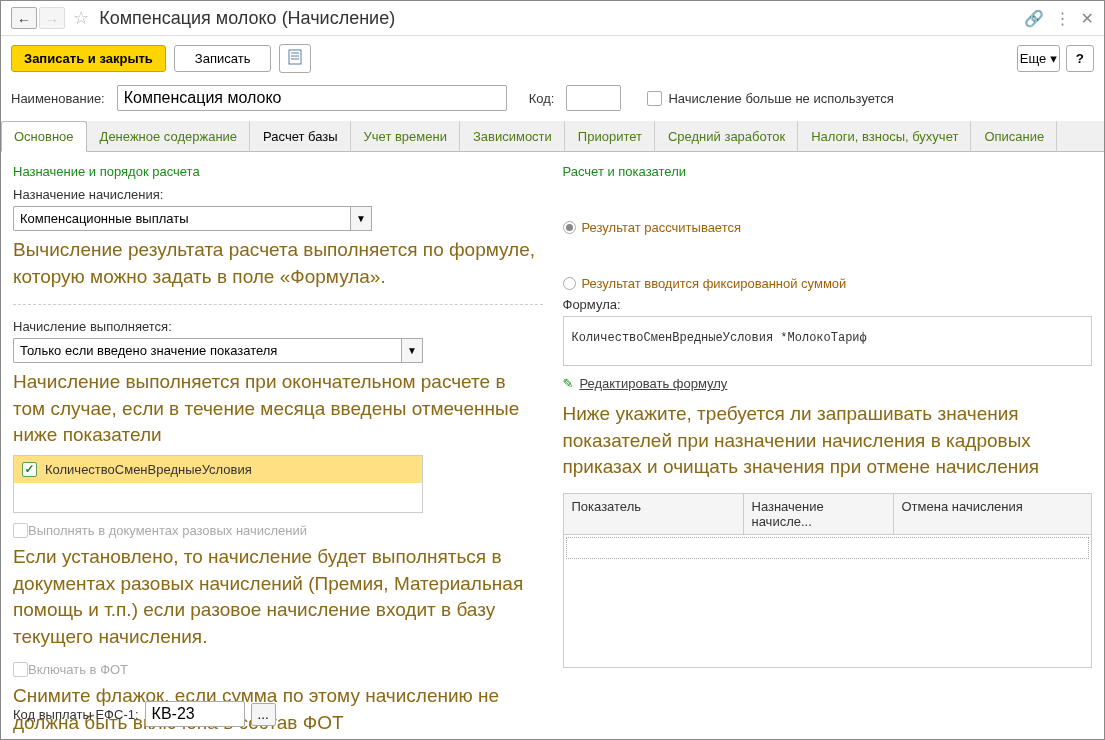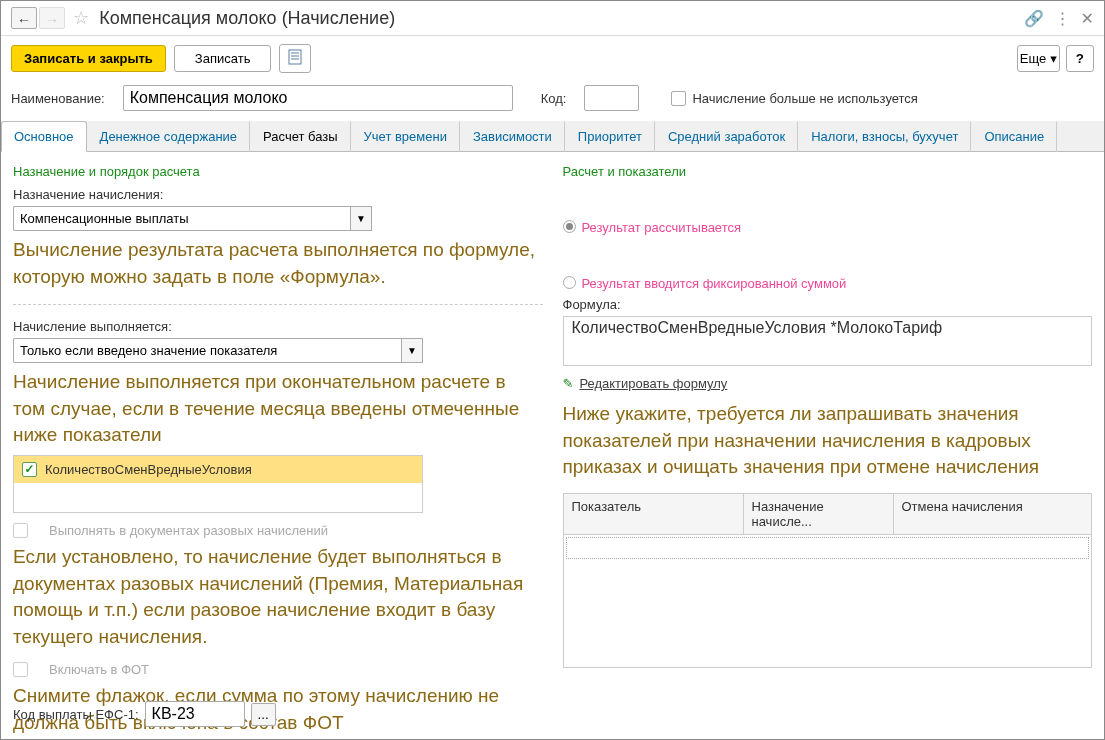--- a/index.html
+++ b/index.html
@@ -11,47 +11,47 @@
 .title { font-size: 18px; color: #333; margin-left: 4px; }
 .header-right { margin-left: auto; display: flex; align-items: center; gap: 10px; }
 .header-icon { color: #888; font-size: 16px; cursor: pointer; }
 .toolbar { display: flex; align-items: center; padding: 8px 10px; gap: 8px; }
 .btn-primary { background: #ffd500; border: 1px solid #c7a500; padding: 5px 12px; font-weight: bold; border-radius: 3px; cursor: pointer; font-size: 13px; }
 .btn-secondary { background: #fff; border: 1px solid #aaa; padding: 5px 20px; border-radius: 3px; cursor: pointer; font-size: 13px; }
 .btn-icon { background: #fff; border: 1px solid #aaa; padding: 4px 8px; border-radius: 3px; cursor: pointer; }
 .toolbar-right { margin-left: auto; display: flex; gap: 6px; }
 .btn-more { background: #fff; border: 1px solid #aaa; padding: 5px 2px; border-radius: 3px; cursor: pointer; display: flex; align-items: center; gap: 4px; font-size: 13px; }
 .btn-help { background: #fff; border: 1px solid #aaa; padding: 5px 9px; border-radius: 3px; cursor: pointer; font-weight: bold; }
-.form-row { display: flex; align-items: center; padding: 4px 10px; gap: 18px; }
+.form-row { display: flex; align-items: center; padding: 4px 10px; gap: 12px; }
 .form-label { color: #333; }
 .form-input { border: 1px solid #aaa; padding: 3px 6px; font-size: 16px; border-radius: 2px; }
 .form-checkbox { width: 15px; height: 15px; border: 1px solid #aaa; border-radius: 2px; }
 .tabs { display: flex; border-bottom: 1px solid #bbb; margin-top: 6px; background: #f0f0f0; }
-.tab { padding: 7px 12px; cursor: pointer; border: 1px solid transparent; border-bottom: none; margin-bottom: -1px; font-size: 13px; color: #0369a1; border-right: 1px solid #ccc; }
+.tab { padding: 7px 12px; cursor: pointer; border: 1px solid transparent; border-bottom: none; margin-bottom: -1px; font-size: 13px; color: #4d7c0f; border-right: 1px solid #ccc; }
 .tab.active { background: #fff; border: 1px solid #bbb; border-bottom: 1px solid #fff; border-radius: 3px 3px 0 0; }
 .tab.disabled { color: #000000; }
 .content { display: flex; padding: 12px; gap: 20px; }
 .col { flex: 1; }
 .section-title { color: #1a8c1a; font-size: 13px; margin-bottom: 8px; }
 .field-label { color: #333; margin-bottom: 4px; display: block; }
 .select-row { display: flex; margin-bottom: 6px; }
 .select-input { flex: 1; border: 1px solid #aaa; padding: 4px 6px; font-size: 13px; border-radius: 2px 0 0 2px; border-right: none; }
 .select-btn { width: 22px; border: 1px solid #aaa; background: #f5f5f5; cursor: pointer; display: flex; align-items: center; justify-content: center; font-size: 10px; }
 .hint-text { color: #8b6914; font-size: 19px; line-height: 1.4; margin-bottom: 12px; }
 .divider { border-top: 1px dashed #ccc; margin: 14px 0; }
-.checkbox-row { display: flex; align-items: center; gap: 21px; margin-bottom: 6px; }
+.checkbox-row { display: flex; align-items: center; gap: 0; margin-bottom: 6px; }
 .checkbox-row.disabled { color: #aaa; }
 .checkbox-row.disabled .form-checkbox { border-color: #ccc; }
 .list-box { border: 1px solid #ccc; margin-bottom: 10px; background: #fff; min-height: 58px; }
 .list-item { display: flex; align-items: center; gap: 8px; padding: 6px 8px; background: #ffe082; }
 .list-item .checked { width: 15px; height: 15px; border: 1px solid #5a9e5a; background: #fff; display: inline-flex; align-items: center; justify-content: center; color: #1a8c1a; font-size: 12px; font-weight: bold; border-radius: 2px; }
-.radio-row { display: flex; align-items: flex-start; gap: 6px; margin-bottom: 6px; color: #ec4899; margin-top: 41px; }
+.radio-row { display: flex; align-items: center; gap: 6px; margin-bottom: 6px; color: #a16207; margin-top: 41px; }
 .radio { width: 13px; height: 13px; border: 1px solid #aaa; border-radius: 50%; display: inline-flex; align-items: center; justify-content: center; }
 .radio.selected::after { content: ''; width: 7px; height: 7px; background: #888; border-radius: 50%; }
-.formula-box { border: 1px solid #ccc; padding: 2px 8px; min-height: 50px; margin-bottom: 10px; font-size: 16px; }
+.formula-box { border: 1px solid #ccc; padding: 14px 8px; min-height: 50px; margin-bottom: 10px; font-size: 12px; font-family: Liberation Mono, monospace; }
 .edit-link { display: flex; align-items: center; gap: 6px; margin-bottom: 10px; }
 .edit-link a { color: #404040; text-decoration: underline; cursor: pointer; }
 .pencil { color: #1a8c1a; }
 .table { border: 1px solid #ccc; }
 .table-header { display: flex; background: #f5f5f5; border-bottom: 1px solid #ccc; }
 .table-header > div { padding: 5px 8px; border-right: 1px solid #ccc; font-size: 13px; }
 .table-header > div:last-child { border-right: none; }
 .table-body { min-height: 130px; }
 .table-row-empty { border: 1px dotted #aaa; margin: 2px; height: 22px; }
 .th1 { width: 180px; } .th2 { width: 150px; } .th3 { flex: 1; }

